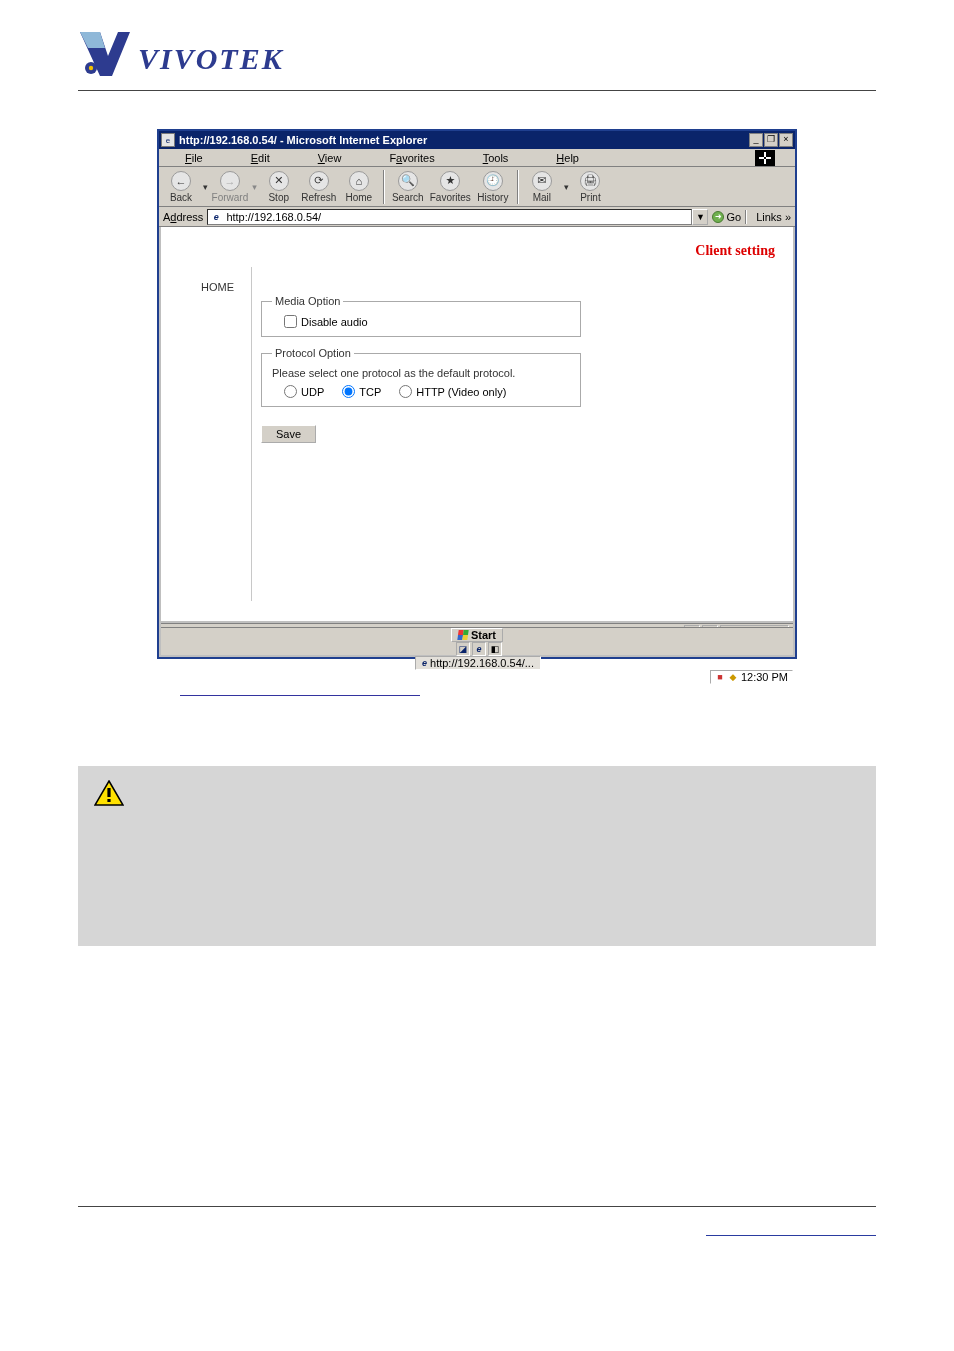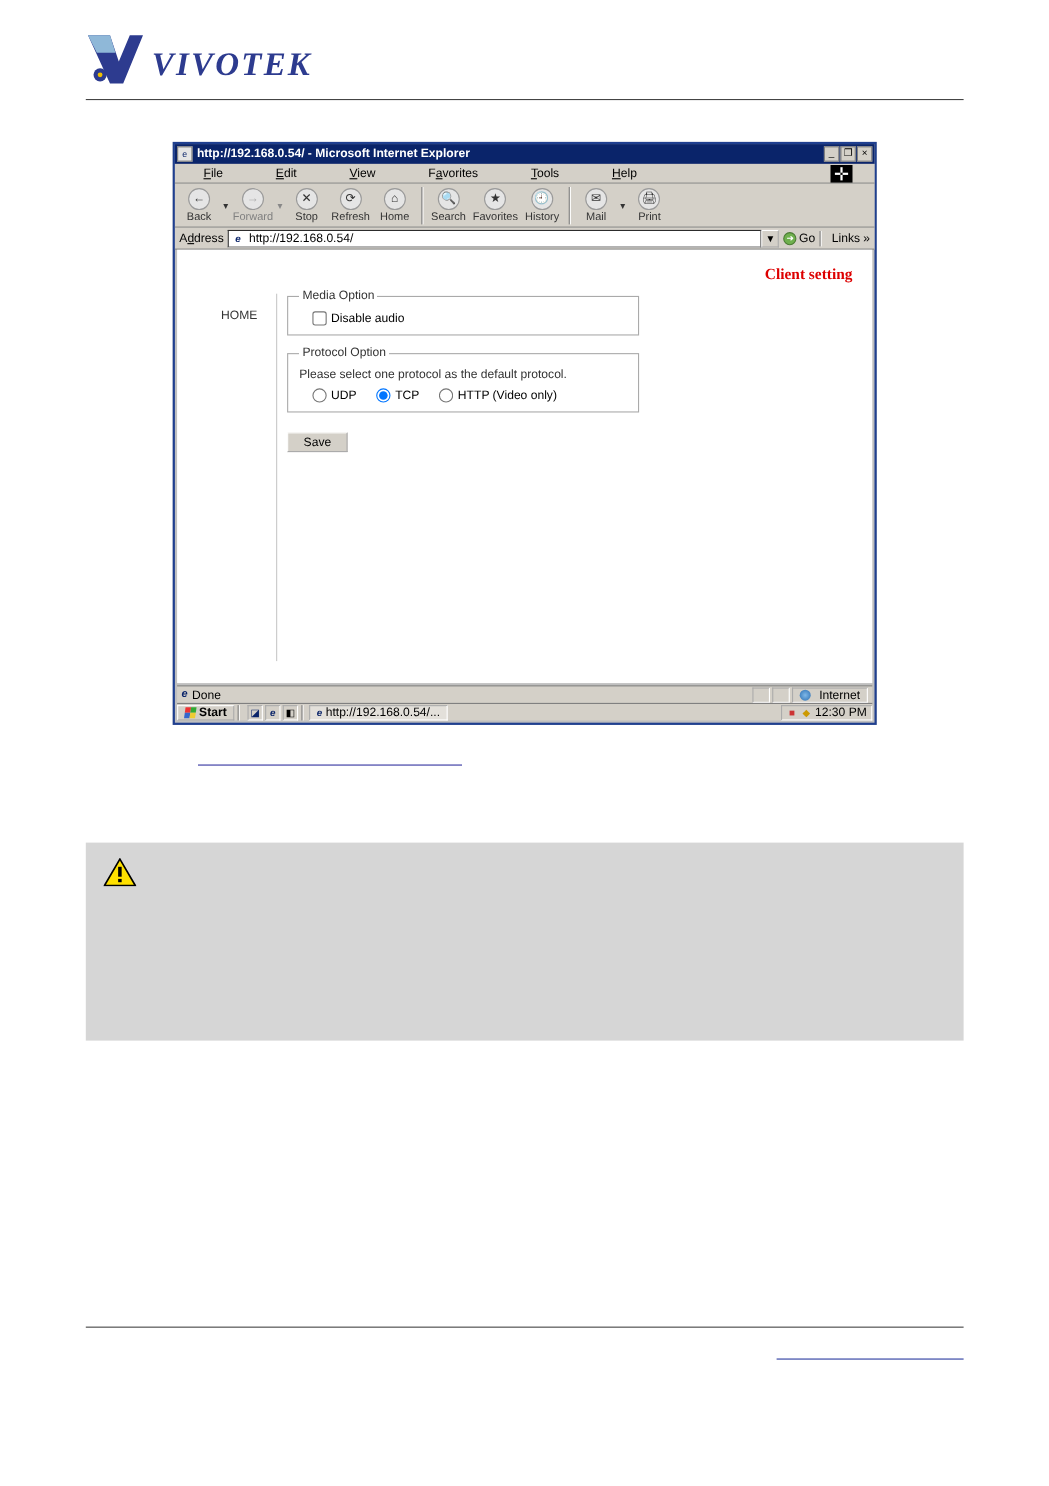--- a/index.html
+++ b/index.html
@@ -193,21 +193,21 @@
     font-family: Tahoma, Arial, sans-serif;
   }
   .vert-sep {
     position: absolute;
     top: 40px; left: 90px; bottom: 20px;
     width: 1px;
     background: #c8c8c8;
   }
   .form-area {
     position: absolute;
-    top: 36px; left: 100px;
+    top: 68px; left: 100px;
     width: 320px;
   }
   fieldset.fs {
     border: 1px solid #aaa;
     padding: 8px 10px;
     margin-bottom: 10px;
     font-size: 11px;
   }
   fieldset.fs legend {
     font-size: 11px;
@@ -245,26 +245,27 @@
     border: 1px inset #fff;
     height: 14px;
     width: 16px;
     margin-right:2px;
   }
   .status-internet{display:flex;align-items:center;gap:8px;border:1px inset #fff;padding:0 6px;height:14px;}
   .globe-icon{width:10px;height:10px;border-radius:50%;background:radial-gradient(#7fb8e8,#2a6db0);}
   .taskbar {
     position: absolute;
     left: 2px; right: 2px; bottom: 2px;
-    height: 16px;
+    height: 28px;
     background: #d4d0c8;
     display: flex;
     align-items: center;
     border-top: 1px solid #808080;
     font-size: 11px;
+    flex-direction: column;
   }
   .start-btn {
     display:flex;align-items:center;gap:3px;
     padding: 0 6px;
     border: 1px outset #fff;
     height: 14px;
     font-weight:bold;
   }
   .start-flag{width:10px;height:10px;display:grid;grid-template-columns:1fr 1fr;grid-template-rows:1fr 1fr;transform:skewX(-8deg);}
   .start-flag span:nth-child(1){background:#e33;}

